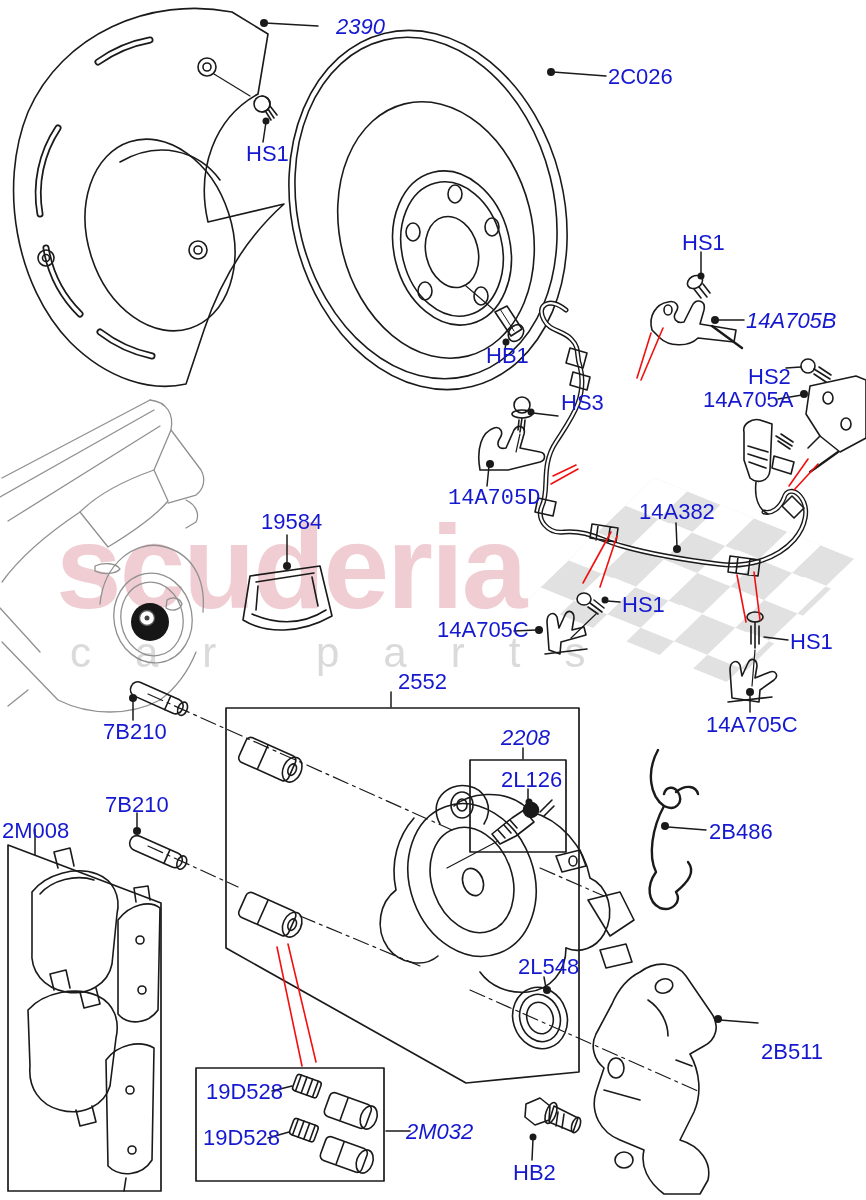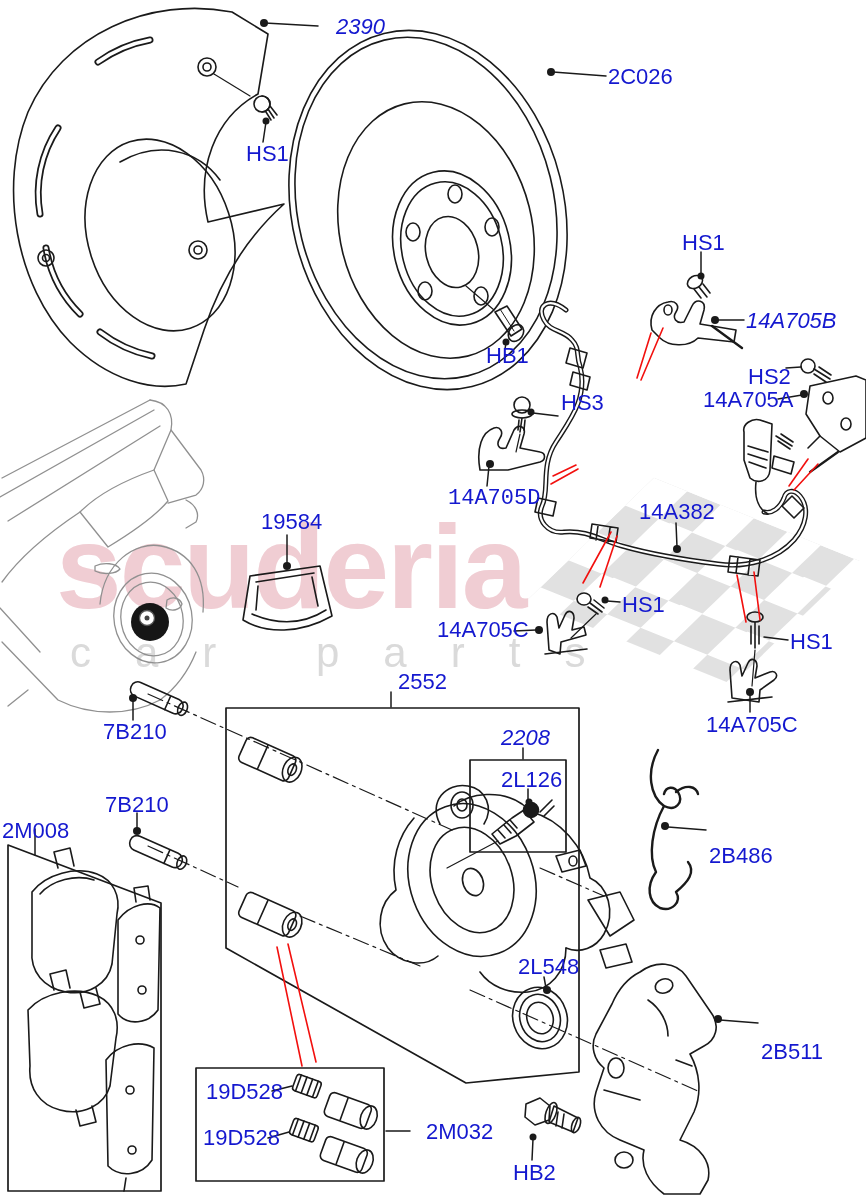--- a/index.html
+++ b/index.html
@@ -414,20 +414,20 @@
   <div class="part-label" style="left:622px;top:594px;">HS1</div>
   <div class="part-label" style="left:437px;top:619px;">14A705C</div>
   <div class="part-label" style="left:790px;top:631px;">HS1</div>
   <div class="part-label" style="left:706px;top:714px;">14A705C</div>
   <div class="part-label" style="left:370px;top:671px;margin-left:28px;">2552</div>
   <div class="part-label" style="left:501px;top:727px;font-style:italic;">2208</div>
   <div class="part-label" style="left:501px;top:769px;">2L126</div>
   <div class="part-label" style="left:103px;top:721px;">7B210</div>
   <div class="part-label" style="left:105px;top:794px;">7B210</div>
   <div class="part-label" style="left:2px;top:808px;margin-top:12px;">2M008</div>
-  <div class="part-label" style="left:709px;top:821px;margin-top:24px;">2B486</div>
+  <div class="part-label" style="left:709px;top:821px;">2B486</div>
   <div class="part-label" style="left:518px;top:956px;">2L548</div>
   <div class="part-label" style="left:761px;top:1014px;margin-top:27px;">2B511</div>
   <div class="part-label" style="left:206px;top:1081px;">19D528</div>
   <div class="part-label" style="left:203px;top:1127px;">19D528</div>
-  <div class="part-label" style="left:426px;top:1121px;">2M032</div>
+  <div class="part-label" style="left:406px;top:1121px;font-style:italic;">2M032</div>
   <div class="part-label" style="left:513px;top:1162px;">HB2</div>
 </div>
 
 </body></html>

